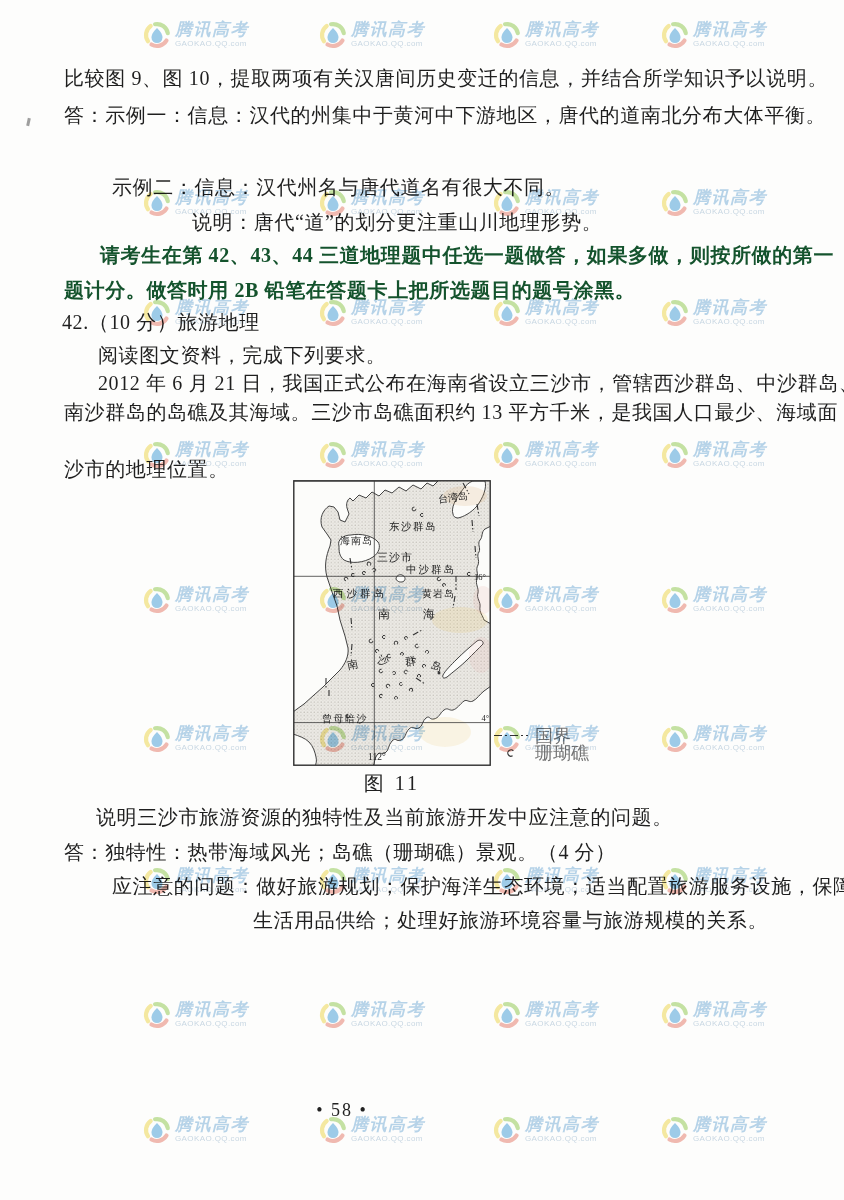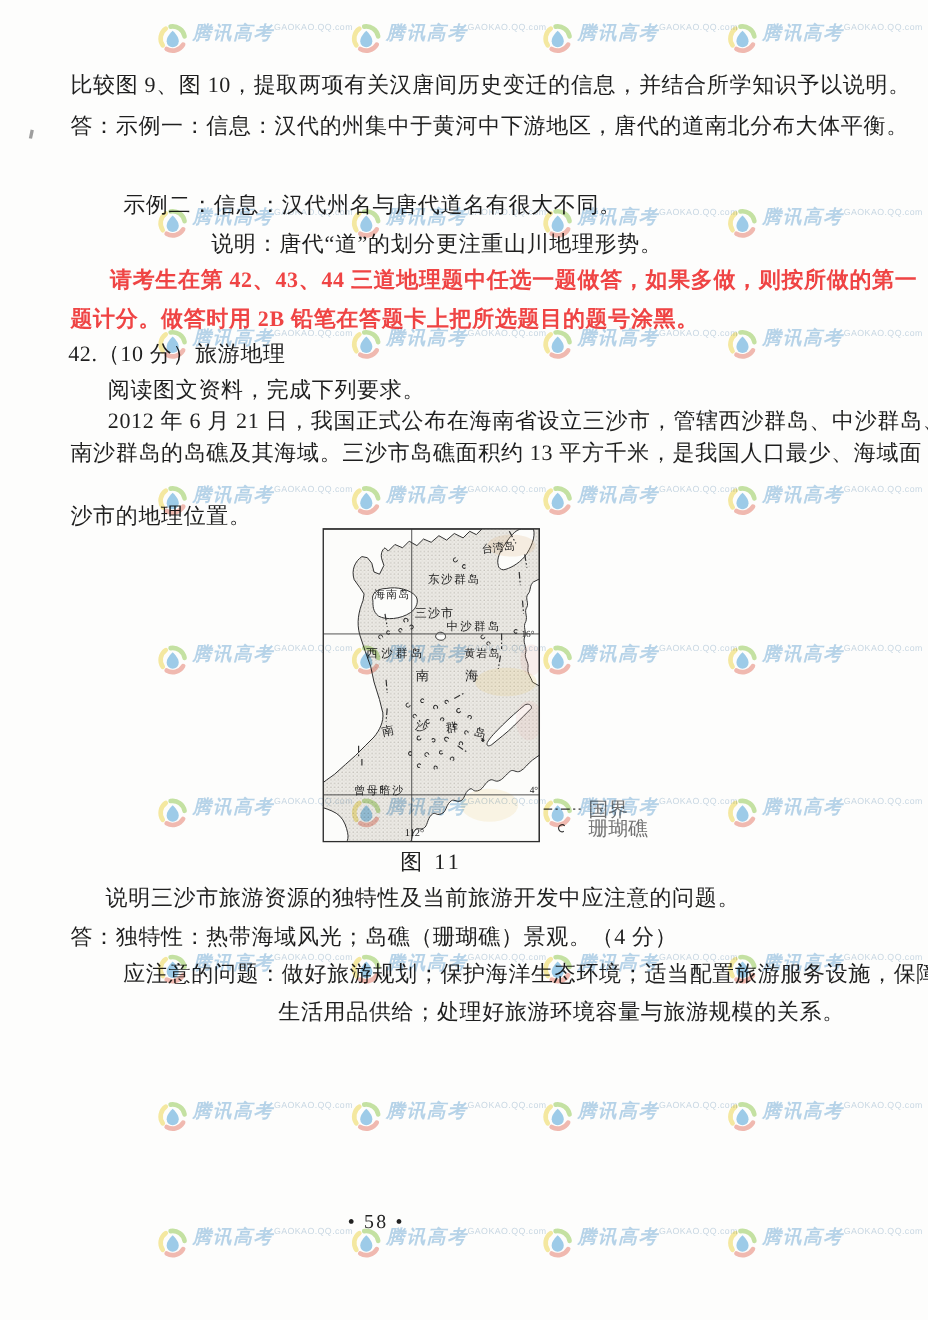--- a/index.html
+++ b/index.html
@@ -1,32 +1,32 @@
 <!DOCTYPE html>
 <html><head>
 <meta charset="utf-8">
 <style>
   html,body{margin:0;padding:0;}
   body{background:#e8e8e8;}
   .page{position:relative;width:844px;height:1200px;background:#fdfdfc;overflow:hidden;
         font-family:"Liberation Serif","DejaVu Serif",serif;color:#1f1f1f;}
   .line{position:absolute;font-size:20px;line-height:24px;letter-spacing:0.6px;white-space:nowrap;}
-  .line.bold{font-weight:bold;color:#ef4444;}
+  .line.bold{font-weight:bold;color:#14532d;}
   .caption{position:absolute;left:293px;top:770px;width:198px;text-align:center;
            font-size:20px;letter-spacing:3px;}
   .pagenum{position:absolute;left:0;top:1100px;width:684px;text-align:center;
            font-size:18px;letter-spacing:2px;color:#222;}
   .map-wrap{position:absolute;left:293px;top:480px;width:198px;height:286px;}
   .legend{position:absolute;left:494px;top:727px;font-size:18px;color:#737373;}
   .legend-row{display:flex;align-items:center;gap:7px;height:17px;}
   .legend-sym{width:34px;display:flex;justify-content:center;}
   
   .wm{position:absolute;display:flex;align-items:flex-start;gap:3px;opacity:.58;
       mix-blend-mode:multiply;pointer-events:none;}
-  .wm-txt{display:flex;flex-direction:row;}
+  .wm-txt{display:flex;flex-direction:column;}
   .wm-brand{font-family:"Liberation Sans","DejaVu Sans",sans-serif;font-size:17px;line-height:19px;
             font-weight:bold;color:#85b6dd;letter-spacing:1.5px;font-style:italic;}
   .wm-url{font-family:"Liberation Sans","DejaVu Sans",sans-serif;font-size:8px;line-height:9px;
           color:#a3bdd3;letter-spacing:.4px;}
   .speck{position:absolute;left:27px;top:118px;width:3px;height:8px;background:#6b6b6b;
          transform:rotate(12deg);opacity:.65;}
   svg text{font-family:"Liberation Serif","DejaVu Serif",serif;fill:#1d1d1d;}
 </style>
 </head>
 <body>

